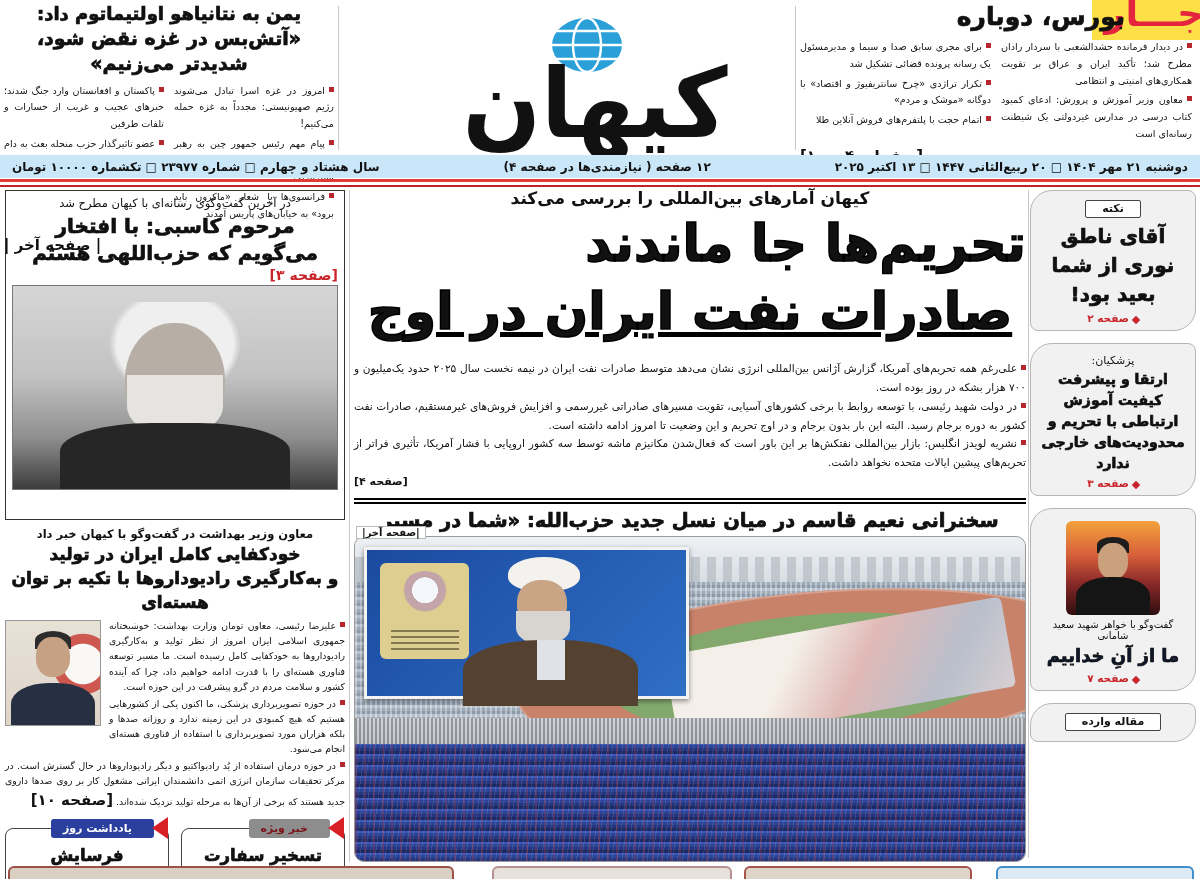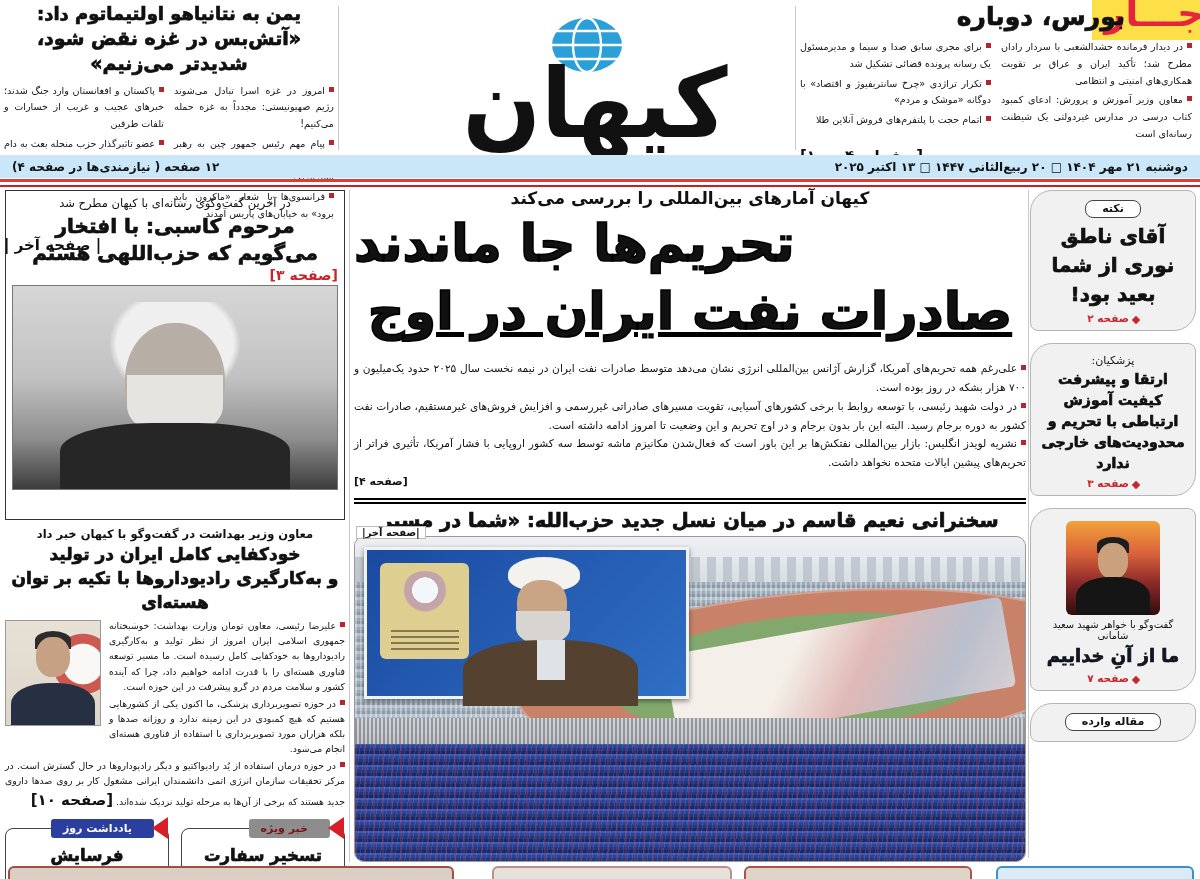--- a/index.html
+++ b/index.html
@@ -130,21 +130,21 @@
     position:absolute; right:-14px; top:-2px; width:0; height:0;
     border-top:11px solid transparent; border-bottom:11px solid transparent;
     border-left:none; border-right:16px solid #d71f28;
   }
   #badge-special { background:#8d8d8d; color:#7c1318; }
   #badge-note    { background:#2b3f9e; color:#fff; }
 
   
   #center-col { position:absolute; left:354px; top:188px; width:672px; height:676px; }
   #lead-kicker { font-size:17px; font-weight:bold; text-align:center; }
-  #lead-h1 { font-size:51px; text-align:left; line-height:1.0; margin-top:10px;
+  #lead-h1 { font-size:51px; text-align:right; line-height:1.0; margin-top:10px;
              font-weight:bold; -webkit-text-stroke:1.6px #000; letter-spacing:-1px; }
   #lead-h2 { font-size:51px; text-align:center; line-height:1.0; margin-top:17px;
              font-weight:bold; -webkit-text-stroke:1.6px #000; letter-spacing:-1px;text-decoration:underline; }
   #lead-bullets { margin-top:22px; font-size:10.6px; line-height:1.78; }
   #lead-bullets .last-line { display:flex; justify-content:space-between; align-items:flex-end; }
   #lead-ptag { font-weight:bold; font-size:11px; white-space:nowrap; }
   #black-rule { margin-top:6px; height:6px; border-top:2px solid #000; border-bottom:2.5px solid #000; }
   #hezb-head { font-size:19.5px; text-align:center; margin-top:4px; line-height:1.3; }
   #photo-tab {
     position:absolute; top:338px; left:2px; z-index:3; background:#fff; border:1px solid #bbb;
@@ -223,21 +223,21 @@
   #inset .robe::before{ content:""; position:absolute; left:42%; top:0; width:16%; height:60%; background:#dfe3e8; }
 
   
   #sidebar { position:absolute; right:4px; top:190px; width:166px; }
   .sb-item {
     position:relative; background:#f1f1f1; border:1px solid #b5b5b5;
     border-radius:22px 8px 22px 8px; padding:10px 6px 6px; margin-bottom:12px;
     text-align:center;
   }
   .sb-badge {
-    display:inline-block; background:#fff; border:1px solid #444; border-radius:8px;
+    display:inline-block; background:#fff; border:1px solid #444; border-radius:2px;
     font-size:11px; font-weight:bold; padding:0 16px; line-height:16px; margin-top:-18px;
     position:relative; top:-4px;
   }
   .sb-kick { font-size:11px; margin-bottom:2px; }
   .sb-head { font-weight:bold; line-height:1.5; }
   #sb1 .sb-head { font-size:20px; line-height:1.45; }
   #sb2 .sb-head { font-size:14px; }
   #sb3 .sb-head { font-size:18px; color:#0f172a; }
   #sb4 .sb-head { font-size:14px; }
   .sb-pg { margin-top:3px; }
@@ -313,20 +313,21 @@
         <p class="bullet">اتمام حجت با پلتفرم‌های فروش آنلاین طلا</p>
       </div>
     </div>
     <div class="tag blacktag">[صفحات ۴ و ۱۰]</div>
   </div>
 </div>
 
 <div id="datebar">
   <span>دوشنبه ۲۱ مهر ۱۴۰۴ □ ۲۰ ربیع‌الثانی ۱۴۴۷ □ ۱۳ اکتبر ۲۰۲۵</span>
   <span>۱۲ صفحه ( نیازمندی‌ها در صفحه ۴)</span>
+  <span>سال هشتاد و چهارم □ شماره ۲۳۹۷۷ □ تکشماره ۱۰۰۰۰ تومان</span>
 </div>
 <div id="redrule"></div>
 
 <div class="vdiv" id="vd3"></div>
 <div class="vdiv" id="vd4"></div>
 
 <div id="left-col">
 
   <div id="kasbi-box">
     <div class="kick">در آخرین گفت‌وگوی رسانه‌ای با کیهان مطرح شد</div>

